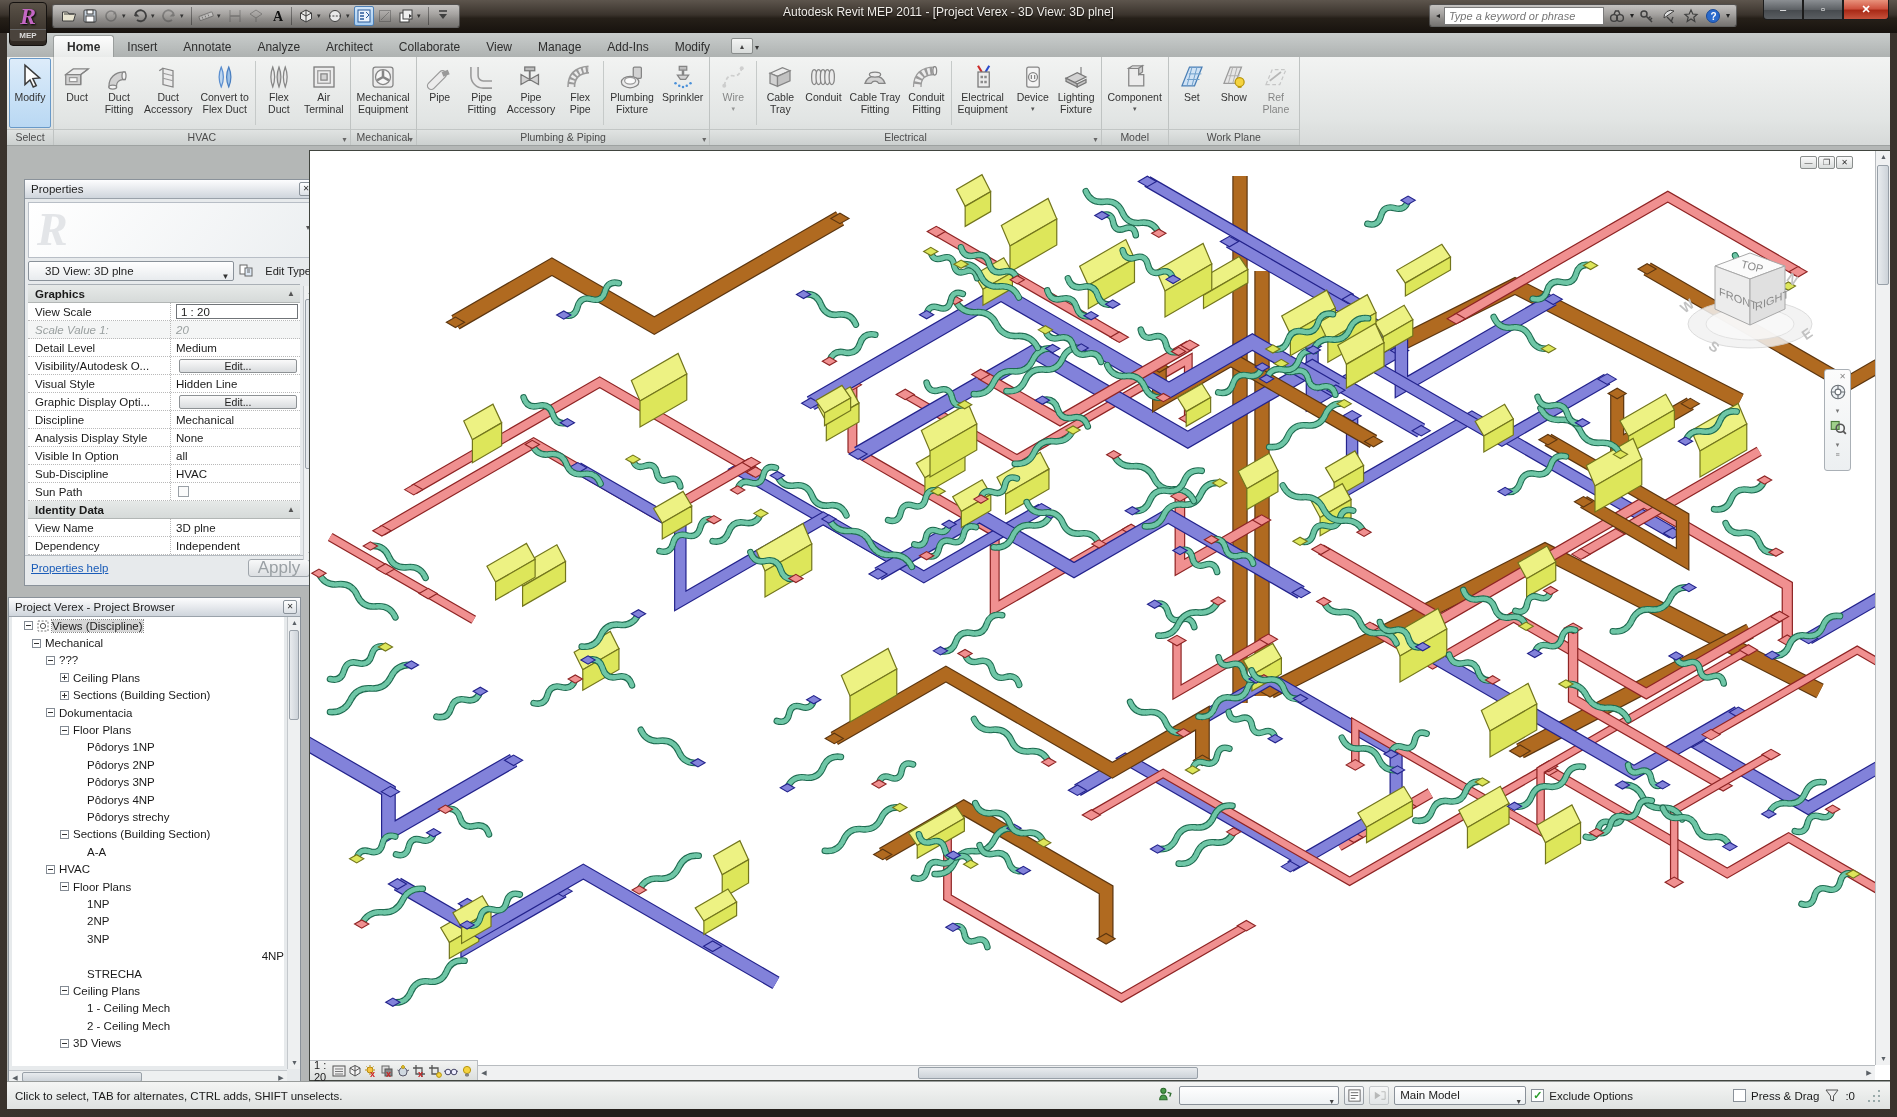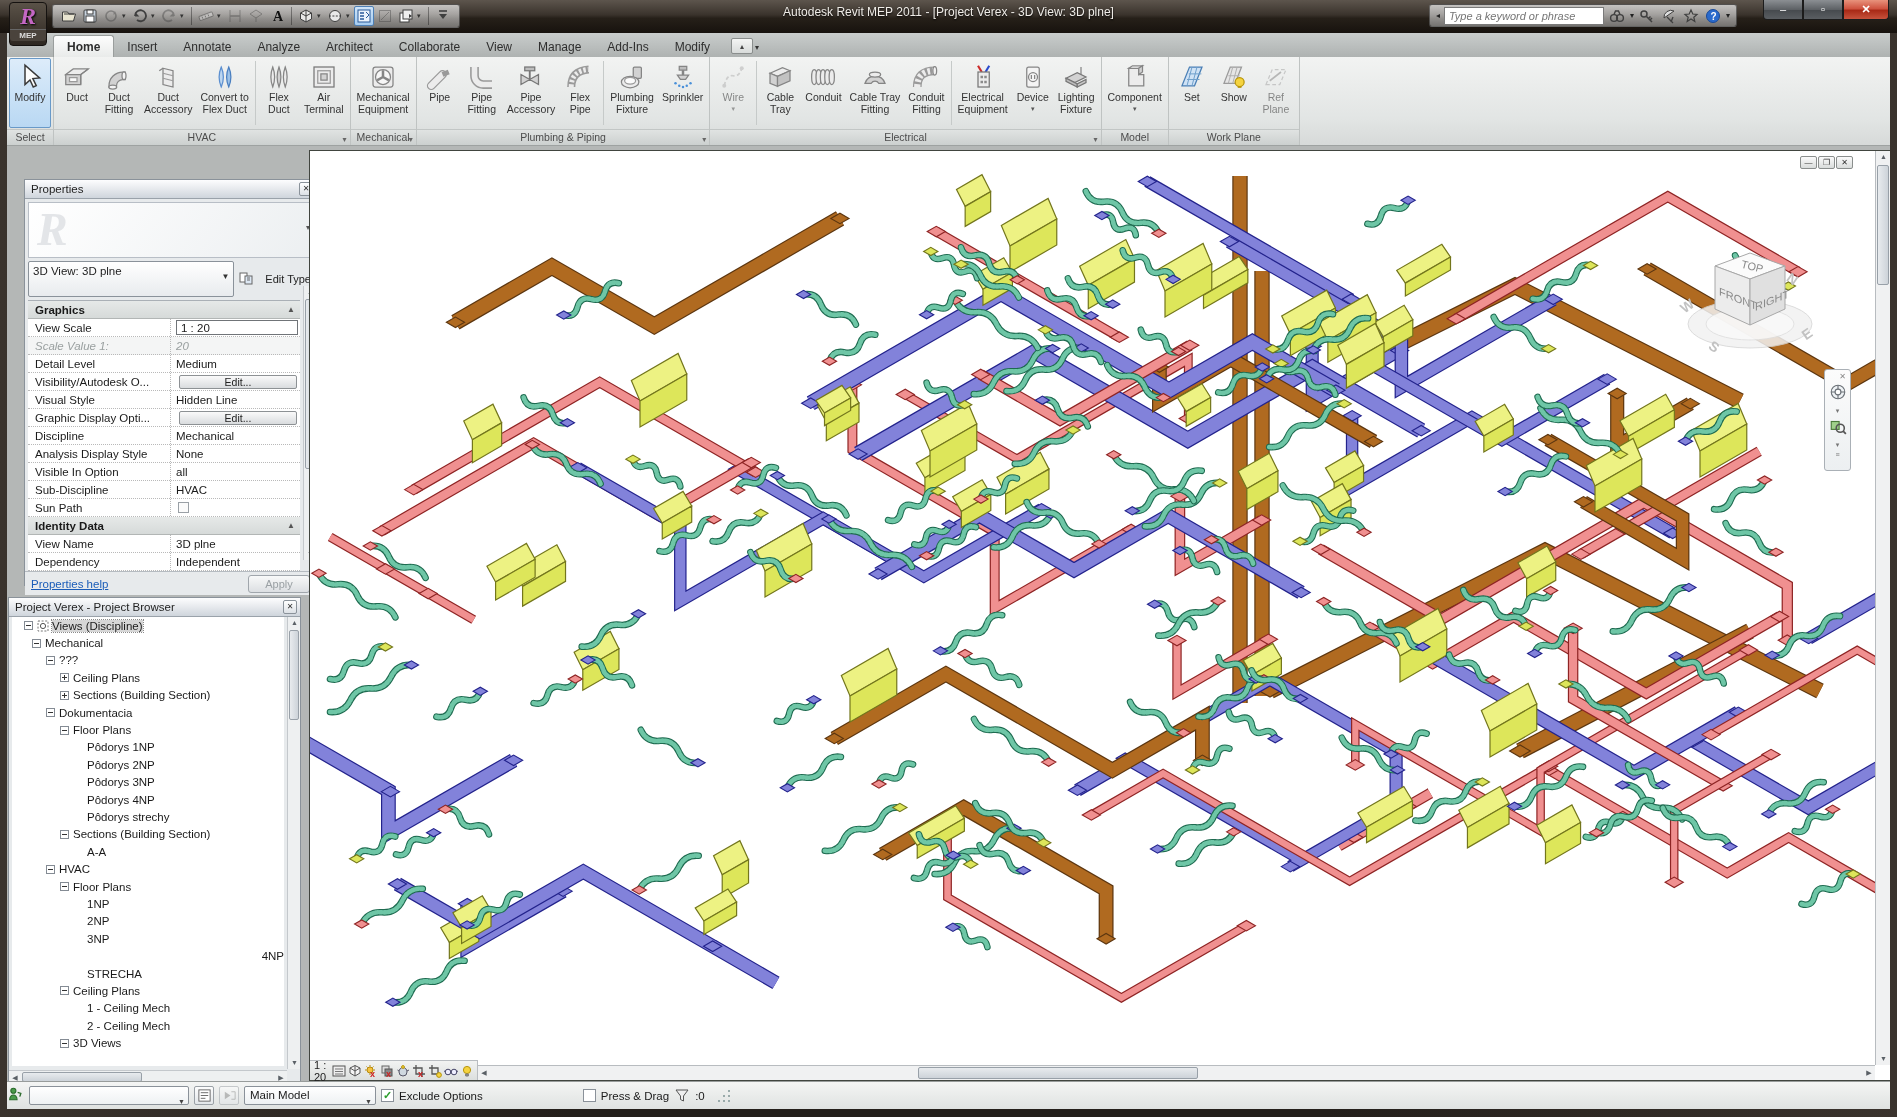--- a/index.html
+++ b/index.html
@@ -65,42 +65,42 @@
   
   .dockpanel{position:absolute;left:1px;width:293px;background:#e7eaec;border:1px solid #8a929a;}
   .dp-title{height:19px;background:linear-gradient(#fdfdfe,#cfd5dc);border-bottom:1px solid #9aa2aa;
     font-size:11.5px;color:#222;line-height:18px;padding-left:6px;position:relative;}
   .dp-close{position:absolute;right:3px;top:2px;width:14px;height:14px;border:1px solid #8a929a;border-radius:2px;
     background:linear-gradient(#fff,#dde1e6);font-size:8px;line-height:12px;text-align:center;color:#333;cursor:pointer;}
   .props-preview{height:56px;margin:3px;background:linear-gradient(130deg,#ffffff,#eceff1);border:1px solid #b8bec6;position:relative;overflow:hidden;}
   .props-preview .ghost{position:absolute;left:8px;top:0;font:italic bold 46px "Liberation Serif",serif;color:#e3e5e8;}
   .props-preview .pv-dd{position:absolute;right:2px;top:20px;font-size:8px;color:#555;cursor:pointer;}
   .selrow{display:flex;align-items:center;gap:4px;margin:0 3px 3px;}
-  .typesel{flex:1;height:36px;border:1px solid #8a929a;border-radius:2px;background:linear-gradient(#fff,#e8ebee);
-    font-size:11.5px;color:#222;line-height:18px;padding:0 4px;position:relative;cursor:pointer;}
+  .typesel{flex:1;height:20px;border:1px solid #8a929a;border-radius:2px;background:linear-gradient(#fff,#e8ebee);
+    font-size:11.5px;color:#222;line-height:18px;padding:0 16px;position:relative;cursor:pointer;}
   .typesel .dd{position:absolute;right:4px;top:6px;font-size:8px;color:#333;}
   .edittype{display:flex;align-items:center;gap:11px;font-size:11px;color:#222;cursor:pointer;padding-right:2px;}
   .ptable{background:#fff;border-top:1px solid #aab0b6;margin:0 3px;position:relative;}
   .prow{display:flex;height:18px;border-bottom:1px dotted #b9b9b9;font-size:11.5px;align-items:center;}
   .prow .pl{width:142px;padding-left:7px;color:#1a1a1a;white-space:nowrap;overflow:hidden;}
   .prow .pv{flex:1;border-left:1px dotted #b9b9b9;padding-left:5px;color:#1a1a1a;white-space:nowrap;overflow:hidden;height:100%;display:flex;align-items:center;}
   .prow.sec{background:linear-gradient(#e6e9e8,#d6dad9);font-weight:bold;color:#222;border-bottom:1px solid #b2b6b5;position:relative;}
   .prow.sec .pl{width:auto;}
   .prow.sec .chev{position:absolute;right:5px;font-size:8px;color:#555;font-weight:normal;}
   .prow.gray{color:#9aa0a0;background:#f4f5f5;font-style:italic;}
   .prow.gray .pl,.prow.gray .pv{color:#9aa0a0;}
   .vbox{border:1px solid #707478;background:#fff;padding:0 4px;height:15px;line-height:14px;flex:1;margin-right:2px;}
   .pbtn{flex:1;margin:1px 3px;height:14px;border:1px solid #8d9194;border-radius:2px;
     background:linear-gradient(#fafafa,#d9dcde);font-size:10.5px;text-align:center;line-height:13px;color:#222;cursor:pointer;}
   .pchk{width:11px;height:11px;border:1px solid #9aa0a6;background:#fbfbfb;margin-left:2px;}
   .props-bottom{height:24px;display:flex;align-items:center;justify-content:space-between;
     padding:0 6px;background:#e7eaec;border-top:1px solid #b5bbc1;}
   .plink{font-size:11.5px;color:#1a5cb8;text-decoration:underline;cursor:pointer;}
   .applybtn{width:62px;height:18px;border:1px solid #a0a6ac;border-radius:3px;
-    background:linear-gradient(#f8f9f9,#dcdfe2);color:#9aa0a4;font-size:11px;text-align:center;line-height:16px;cursor:pointer;}
+    background:linear-gradient(#f8f9f9,#dcdfe2);color:#9aa0a4;font-size:17px;text-align:center;line-height:16px;cursor:pointer;}
   .vscroll{position:absolute;right:0;top:0;bottom:0;width:13px;background:#eef0f1;border-left:1px solid #c4c8cc;}
   .vthumb{position:absolute;left:1px;right:1px;border:1px solid #98a0a8;border-radius:2px;background:linear-gradient(90deg,#e8ebee,#cdd3d9);}
   .sarrow{position:absolute;left:0;width:13px;height:12px;font-size:7px;color:#5a6066;text-align:center;line-height:12px;cursor:pointer;}
   
   .tree{background:#fff;margin:0 3px;position:relative;overflow:hidden;}
   .trow{height:17.4px;display:flex;align-items:center;font-size:11.5px;color:#1a1a1a;white-space:nowrap;cursor:pointer;}
   .texp{width:9px;height:9px;border:1px solid #848b94;background:#fff;flex:none;position:relative;margin-right:4px;}
   .texp:before{content:"";position:absolute;left:1px;right:1px;top:3px;height:1px;background:#333;}
   .texp.plus:after{content:"";position:absolute;top:1px;bottom:1px;left:3px;width:1px;background:#333;}
   .tico{flex:none;margin-right:3px;display:flex;}
@@ -1572,20 +1572,21 @@
               <path d="M6.8 8h.4M1.2 8L0 6.5M12.8 8L14 6.5" stroke="#446"></path>
             </svg></span>
           <span class="vbic"><svg viewBox="0 0 14 14" width="14" height="14">
               <circle cx="7" cy="6" r="3.6" fill="#f5d33f" stroke="#b7950b"></circle>
               <path d="M5.7 10h2.6v2H5.7z" fill="#999" stroke="#777"></path>
             </svg></span>
         </div>
     </div>
 
     <div class="statusbar">
+      <span class="sb-msg">Click to select, TAB for alternates, CTRL adds, SHIFT unselects.</span>
       <div class="sb-right">
         <span id="ic-worksets"><svg viewBox="0 0 16 16" width="17" height="17">
               <circle cx="6" cy="4.5" r="2.4" fill="#4a9a4a" stroke="#2a6a2a"></circle>
               <path d="M2.5 13c0-3 2-4.6 3.5-4.6S9.5 10 9.5 13z" fill="#4a9a4a" stroke="#2a6a2a"></path>
               <path d="M10 6l3 1-1 3" fill="none" stroke="#2a6a2a" stroke-width="1.3"></path>
             </svg></span>
         <span class="sb-combo" style="width:160px;">
           <span></span><span class="dd">▼</span>
         </span>
         <span class="sb-btn" id="ic-editreq">

